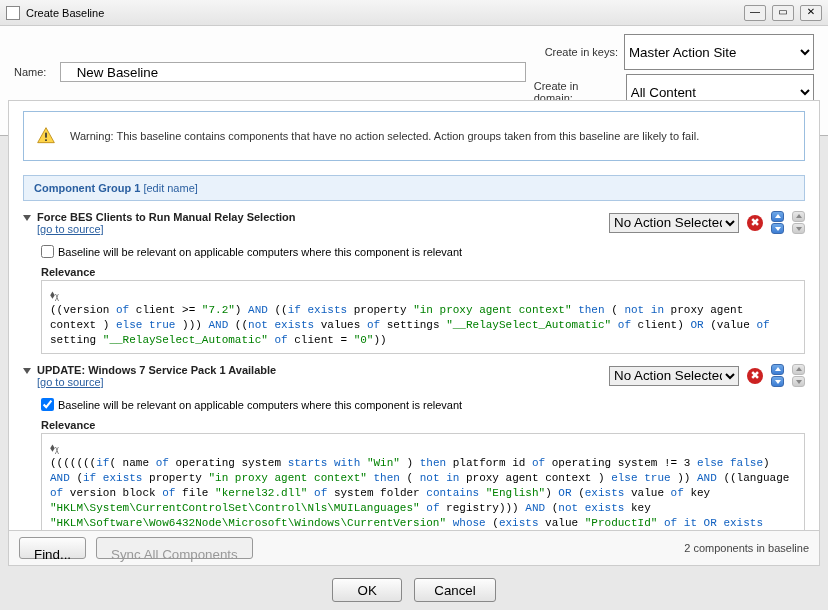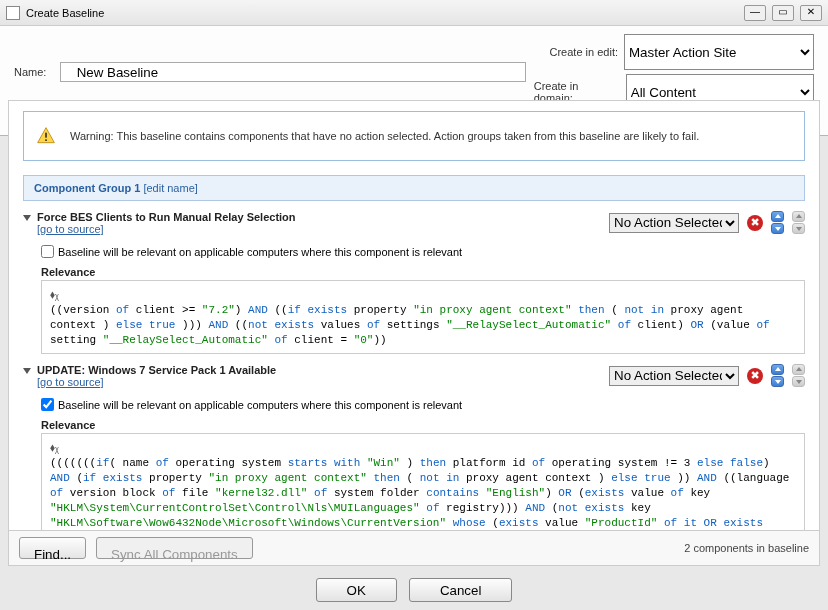--- a/index.html
+++ b/index.html
@@ -59,21 +59,21 @@
 .relbox .kw { color: #1060c0; }
 .relbox .str { color: #008000; }
 .qmark { font-family: sans-serif; font-size: 11px; color: #555; }
 
 .bottombar { border-top: 1px solid #ccc; padding: 6px 10px; display: flex; align-items: center; gap: 10px; background: #f8f8f8; }
 .bottombar button { height: 22px; min-width: 64px; border: 1px solid #999; background: linear-gradient(#fdfdfd,#e5e5e5); border-radius: 3px; padding: 9px 14px; cursor: pointer; }
 .bottombar button.disabled { color: #999; background: #f0f0f0; cursor: default; }
 .bottombar .status { margin-left: auto; color: #444; }
 
 .dlgbuttons { position: absolute; left: 0; right: 0; bottom: 8px; display: flex; justify-content: center; gap: 12px; }
-.dlgbuttons button { height: 24px; min-width: 70px; border: 1px solid #888; background: linear-gradient(#fdfdfd,#e3e3e3); border-radius: 3px; padding: 0 30px; cursor: pointer; }
+.dlgbuttons button { height: 24px; min-width: 70px; border: 1px solid #888; background: linear-gradient(#fdfdfd,#e3e3e3); border-radius: 3px; padding: 0 19px; cursor: pointer; }
 </style>
 </head>
 <body>
 
 <div class="titlebar">
   <div class="icon-box">
     <div class="wicon"></div>
     <span>Create Baseline</span>
   </div>
   <div class="wincontrols">
@@ -81,21 +81,21 @@
     <div class="wbtn">▭</div>
     <div class="wbtn">✕</div>
   </div>
 </div>
 
 <div class="header-row">
   <span class="lbl">Name:</span>
   <input type="text" style="width: 470px;" value="New Baseline">
   <div class="rightform">
     <div class="r">
-      <span class="rlbl">Create in edit:</span>
+      <span class="rlbl">Create in keys:</span>
       <select><option>Master Action Site</option></select>
     </div>
     <div class="r">
       <span class="rlbl">Create in domain:</span>
       <select><option>All Content</option></select>
     </div>
   </div>
 </div>
 
 <div class="tabs">

